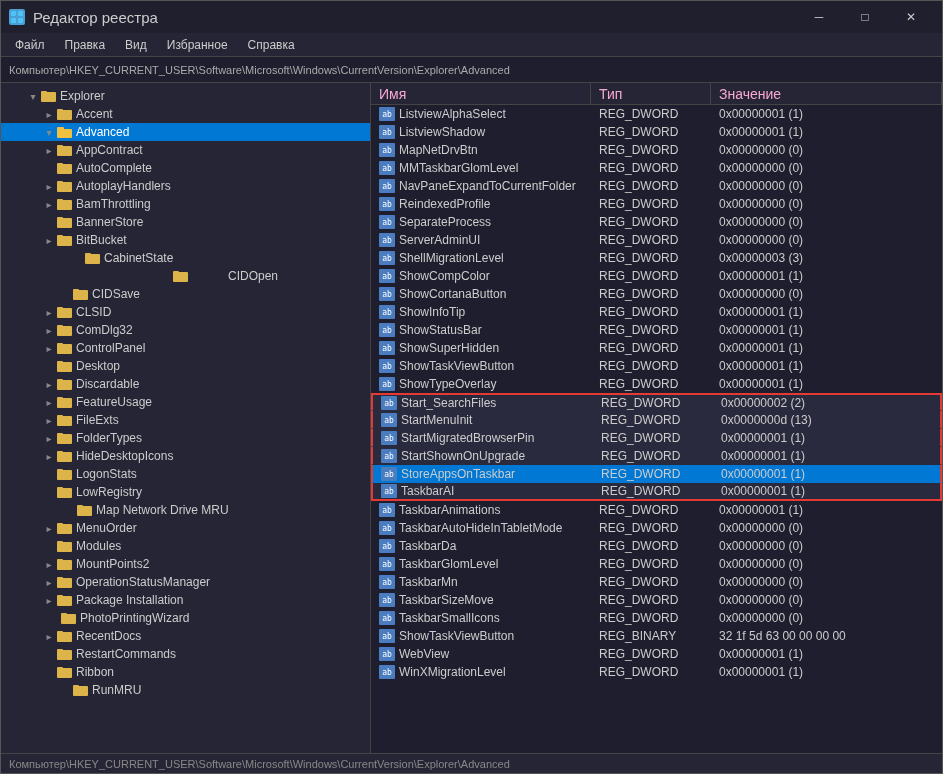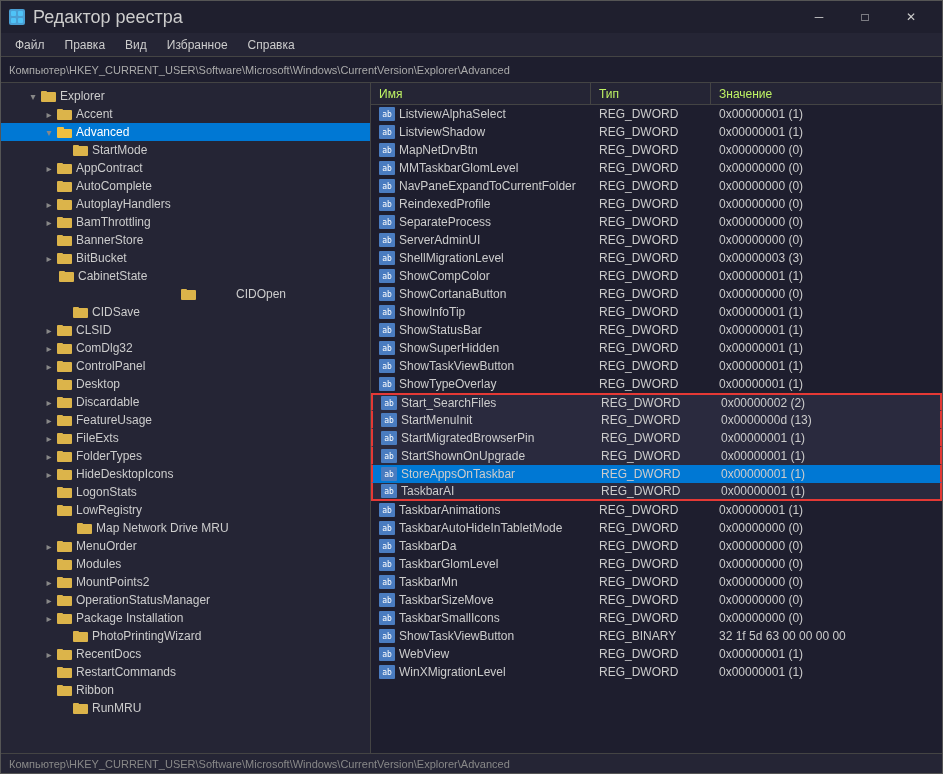--- a/index.html
+++ b/index.html
@@ -34,21 +34,21 @@
       align-items: center;
       justify-content: center;
       font-size: 10px;
       color: white;
       flex-shrink: 0;
     }
 
     .title-bar-text {
       color: #ccc;
       flex: 1;
-      font-size: 18px;
+      font-size: 15px;
     }
 
     .title-bar-buttons {
       display: flex;
       gap: 0;
     }
 
     .title-btn {
       width: 46px;
       height: 32px;
@@ -155,22 +155,22 @@
       grid-template-columns: 220px 120px 1fr;
       background: #252535;
       border-bottom: 1px solid #444;
       height: 22px;
       align-items: center;
       flex-shrink: 0;
     }
 
     .table-header-cell {
       padding: 0 8px;
-      color: #bef264;
-      font-size: 12px;
+      color: #f9a8d4;
+      font-size: 14px;
       border-right: 1px solid #444;
       height: 100%;
       display: flex;
       align-items: center;
     }
 
     .table-body {
       flex: 1;
       overflow-y: auto;
       overflow-x: hidden;
@@ -289,31 +289,20 @@
         <span class="tree-indent"></span>
         <span class="tree-toggle">▾</span>
         <svg class="folder-icon" viewBox="0 0 16 14">
             <rect x="0" y="4" width="15" height="9" rx="1" fill="#f0c040"></rect>
             <rect x="0" y="2" width="7" height="4" rx="1" fill="#f0c040"></rect>
           </svg>
         <span>Advanced</span>
       </div>
 
 
-      <div class="tree-item" style="padding-left: 8px;">
-        <span class="tree-indent"></span>
-        <span class="tree-indent"></span>
-        <span class="tree-indent"></span>
-        <span class="tree-toggle" style="width:16px;display:inline-block;"></span>
-        <svg class="folder-icon" viewBox="0 0 16 14">
-            <rect x="0" y="3" width="15" height="10" rx="1" fill="#dcb44a"></rect>
-            <rect x="0" y="2" width="6" height="3" rx="1" fill="#dcb44a"></rect>
-          </svg>
-        <span>StartMode</span>
-      </div>
 
       <div class="tree-item" style="padding-left: 8px;">
         <span class="tree-indent"></span>
         <span class="tree-indent"></span>
         <span class="tree-toggle">▸</span>
         <svg class="folder-icon" viewBox="0 0 16 14">
             <rect x="0" y="3" width="15" height="10" rx="1" fill="#dcb44a"></rect>
             <rect x="0" y="2" width="6" height="3" rx="1" fill="#dcb44a"></rect>
           </svg>
         <span>AppContract</span>
@@ -367,33 +356,33 @@
         <span class="tree-indent"></span>
         <span class="tree-indent"></span>
         <span class="tree-toggle">▸</span>
         <svg class="folder-icon" viewBox="0 0 16 14">
             <rect x="0" y="3" width="15" height="10" rx="1" fill="#dcb44a"></rect>
             <rect x="0" y="2" width="6" height="3" rx="1" fill="#dcb44a"></rect>
           </svg>
         <span>BitBucket</span>
       </div>
 
-      <div class="tree-item" style="padding-left: 10px;">
+      <div class="tree-item" style="padding-left: 20px; margin-left: 16px;">
         <span class="tree-indent"></span>
         <span class="tree-indent"></span>
         <span class="tree-toggle" style="width:16px;display:inline-block;"></span>
         <svg class="folder-icon" viewBox="0 0 16 14">
             <rect x="0" y="3" width="15" height="10" rx="1" fill="#dcb44a"></rect>
             <rect x="0" y="2" width="6" height="3" rx="1" fill="#dcb44a"></rect>
           </svg>
         <span>CabinetState</span>
       </div>
 
 
-      <div class="tree-item" style="padding-left: 24px; gap: 36px;">
+      <div class="tree-item" style="padding-left: 16px; gap: 36px;">
         <span class="tree-indent"></span>
         <span class="tree-indent"></span>
         <span class="tree-toggle" style="width:16px;display:inline-block;"></span>
         <svg class="folder-icon" viewBox="0 0 16 14">
             <rect x="0" y="3" width="15" height="10" rx="1" fill="#dcb44a"></rect>
             <rect x="0" y="2" width="6" height="3" rx="1" fill="#dcb44a"></rect>
           </svg>
         <span>CIDOpen</span>
       </div>
 
@@ -588,21 +577,21 @@
         <span class="tree-indent"></span>
         <span class="tree-indent"></span>
         <span class="tree-toggle">▸</span>
         <svg class="folder-icon" viewBox="0 0 16 14">
             <rect x="0" y="3" width="15" height="10" rx="1" fill="#dcb44a"></rect>
             <rect x="0" y="2" width="6" height="3" rx="1" fill="#dcb44a"></rect>
           </svg>
         <span>Package Installation</span>
       </div>
 
-      <div class="tree-item" style="padding-left: 24px;">
+      <div class="tree-item" style="padding-left: 12px;">
         <span class="tree-indent"></span>
         <span class="tree-indent"></span>
         <span class="tree-toggle" style="width:16px;display:inline-block;"></span>
         <svg class="folder-icon" viewBox="0 0 16 14">
             <rect x="0" y="3" width="15" height="10" rx="1" fill="#dcb44a"></rect>
             <rect x="0" y="2" width="6" height="3" rx="1" fill="#dcb44a"></rect>
           </svg>
         <span>PhotoPrintingWizard</span>
       </div>
 

